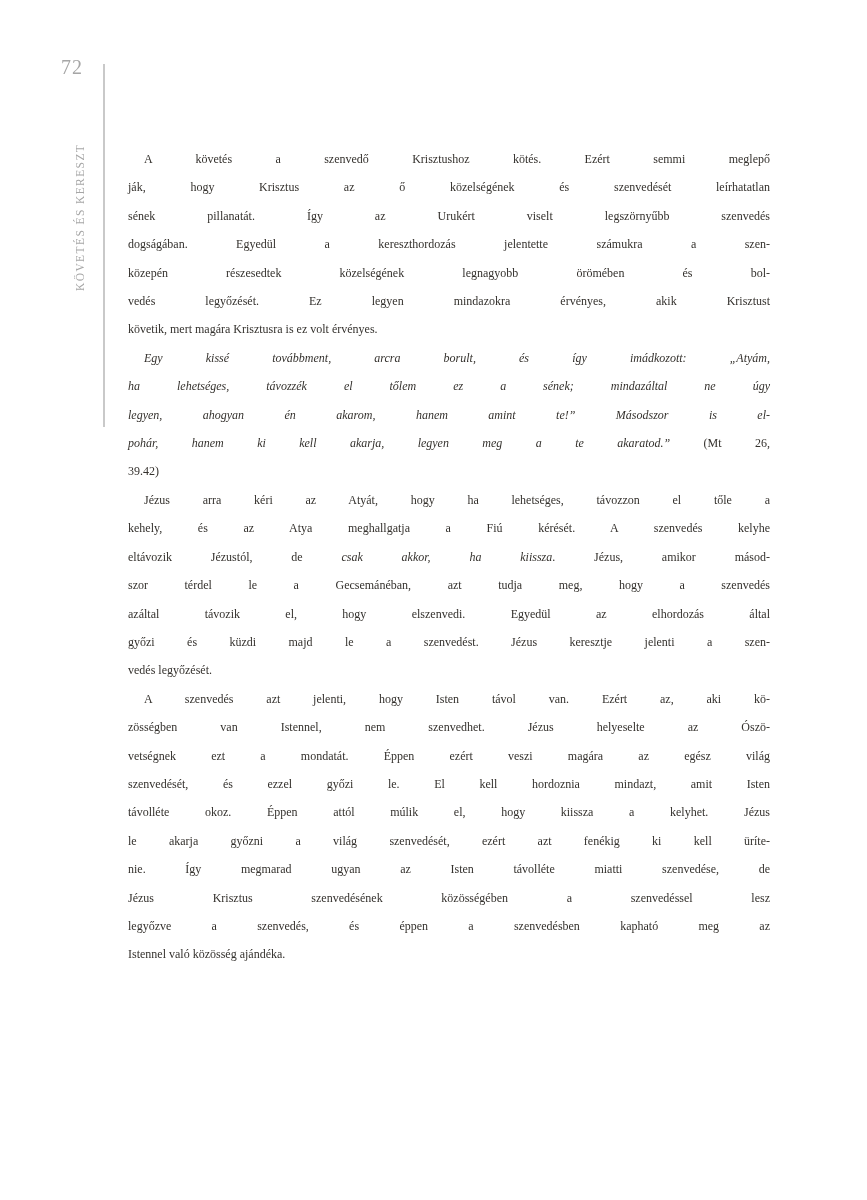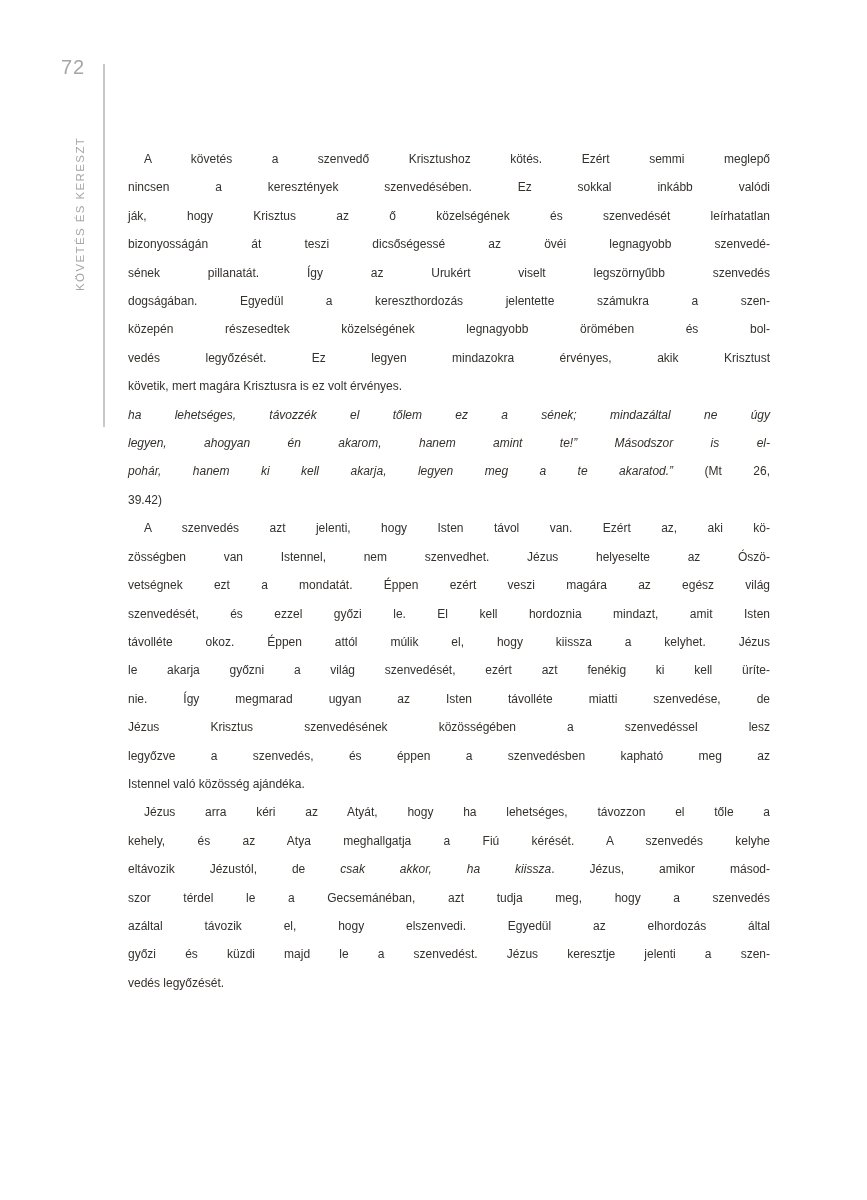--- a/index.html
+++ b/index.html
@@ -2,21 +2,21 @@
 <html lang="hu" style="--ink: #34312d; --muted: #a6a6a6; --rule: #c9c9c9;"><head>
 <meta charset="utf-8">
 <style>
   html, body { margin: 0; padding: 0; background: #ffffff; }
   .page {
     position: relative;
     width: 782px;
     height: 1200px;
     background: #ffffff;
     overflow: hidden;
-    font-family: Liberation Sans, sans-serif;
+    font-family: Liberation Serif, serif;
   }
   .page-number {
     position: absolute;
     left: 61px;
     top: 56px;
     font-size: 20px;
     letter-spacing: 1px;
     color: var(--muted, #a3a3a3);
   }
   .vrule {
@@ -61,50 +61,49 @@
 </head>
 <body>
 
 <div class="page">
   <div class="page-number">72</div>
   <div class="vrule"></div>
   <div class="margin-label">KÖVETÉS ÉS KERESZT</div>
   <div class="text-block" id="text-block">
       <div class="paragraph">
         <div class="line indent"><span>A követés a szenvedő Krisztushoz kötés. Ezért semmi meglepő</span></div>
-        <div class="line"><span>nincsen a keresztények szenvedésében. Ez sokkal inkább valódi</span></div>
         <div class="line"><span>ják, hogy Krisztus az ő közelségének és szenvedését leírhatatlan</span></div>
-        <div class="line"><span>bizonyosságán át teszi dicsőségessé az övéi legnagyobb szenvedé-</span></div>
         <div class="line"><span>sének pillanatát. Így az Urukért viselt legszörnyűbb szenvedés</span></div>
         <div class="line"><span>dogságában. Egyedül a kereszthordozás jelentette számukra a szen-</span></div>
         <div class="line"><span>közepén részesedtek közelségének legnagyobb örömében és bol-</span></div>
         <div class="line"><span>vedés legyőzését. Ez legyen mindazokra érvényes, akik Krisztust</span></div>
         <div class="line last"><span>követik, mert magára Krisztusra is ez volt érvényes.</span></div>
       </div>
       <div class="paragraph">
+        <div class="line indent"><span class="it">Egy kissé továbbment, arcra borult, és így imádkozott: „Atyám,</span></div>
         <div class="line"><span class="it">ha lehetséges, távozzék el tőlem ez a sének; mindazáltal ne úgy</span></div>
         <div class="line"><span class="it">legyen, ahogyan én akarom, hanem amint te!” Másodszor is el-</span></div>
         <div class="line"><span class="it">pohár, hanem ki kell akarja, legyen meg a te akaratod.”</span><span> (Mt 26,</span></div>
         <div class="line last"><span>39.42)</span></div>
+      </div>
+      <div class="paragraph">
+        <div class="line indent"><span>Jézus arra kéri az Atyát, hogy ha lehetséges, távozzon el tőle a</span></div>
+        <div class="line"><span>kehely, és az Atya meghallgatja a Fiú kérését. A szenvedés kelyhe</span></div>
+        <div class="line"><span>eltávozik Jézustól, de </span><span class="it">csak akkor, ha kiissza</span><span>. Jézus, amikor másod-</span></div>
+        <div class="line"><span>szor térdel le a Gecsemánéban, azt tudja meg, hogy a szenvedés</span></div>
+        <div class="line"><span>azáltal távozik el, hogy elszenvedi. Egyedül az elhordozás által</span></div>
+        <div class="line"><span>győzi és küzdi majd le a szenvedést. Jézus keresztje jelenti a szen-</span></div>
+        <div class="line last"><span>vedés legyőzését.</span></div>
       </div>
       <div class="paragraph">
         <div class="line indent"><span>A szenvedés azt jelenti, hogy Isten távol van. Ezért az, aki kö-</span></div>
         <div class="line"><span>zösségben van Istennel, nem szenvedhet. Jézus helyeselte az Ószö-</span></div>
         <div class="line"><span>vetségnek ezt a mondatát. Éppen ezért veszi magára az egész világ</span></div>
         <div class="line"><span>szenvedését, és ezzel győzi le. El kell hordoznia mindazt, amit Isten</span></div>
         <div class="line"><span>távolléte okoz. Éppen attól múlik el, hogy kiissza a kelyhet. Jézus</span></div>
         <div class="line"><span>le akarja győzni a világ szenvedését, ezért azt fenékig ki kell üríte-</span></div>
         <div class="line"><span>nie. Így megmarad ugyan az Isten távolléte miatti szenvedése, de</span></div>
         <div class="line"><span>Jézus Krisztus szenvedésének közösségében a szenvedéssel lesz</span></div>
         <div class="line"><span>legyőzve a szenvedés, és éppen a szenvedésben kapható meg az</span></div>
         <div class="line last"><span>Istennel való közösség ajándéka.</span></div>
       </div>
-      <div class="paragraph">
-        <div class="line indent"><span>Jézus arra kéri az Atyát, hogy ha lehetséges, távozzon el tőle a</span></div>
-        <div class="line"><span>kehely, és az Atya meghallgatja a Fiú kérését. A szenvedés kelyhe</span></div>
-        <div class="line"><span>eltávozik Jézustól, de </span><span class="it">csak akkor, ha kiissza</span><span>. Jézus, amikor másod-</span></div>
-        <div class="line"><span>szor térdel le a Gecsemánéban, azt tudja meg, hogy a szenvedés</span></div>
-        <div class="line"><span>azáltal távozik el, hogy elszenvedi. Egyedül az elhordozás által</span></div>
-        <div class="line"><span>győzi és küzdi majd le a szenvedést. Jézus keresztje jelenti a szen-</span></div>
-        <div class="line last"><span>vedés legyőzését.</span></div>
-      </div>
     </div>
 </div>
 
 </body></html>

